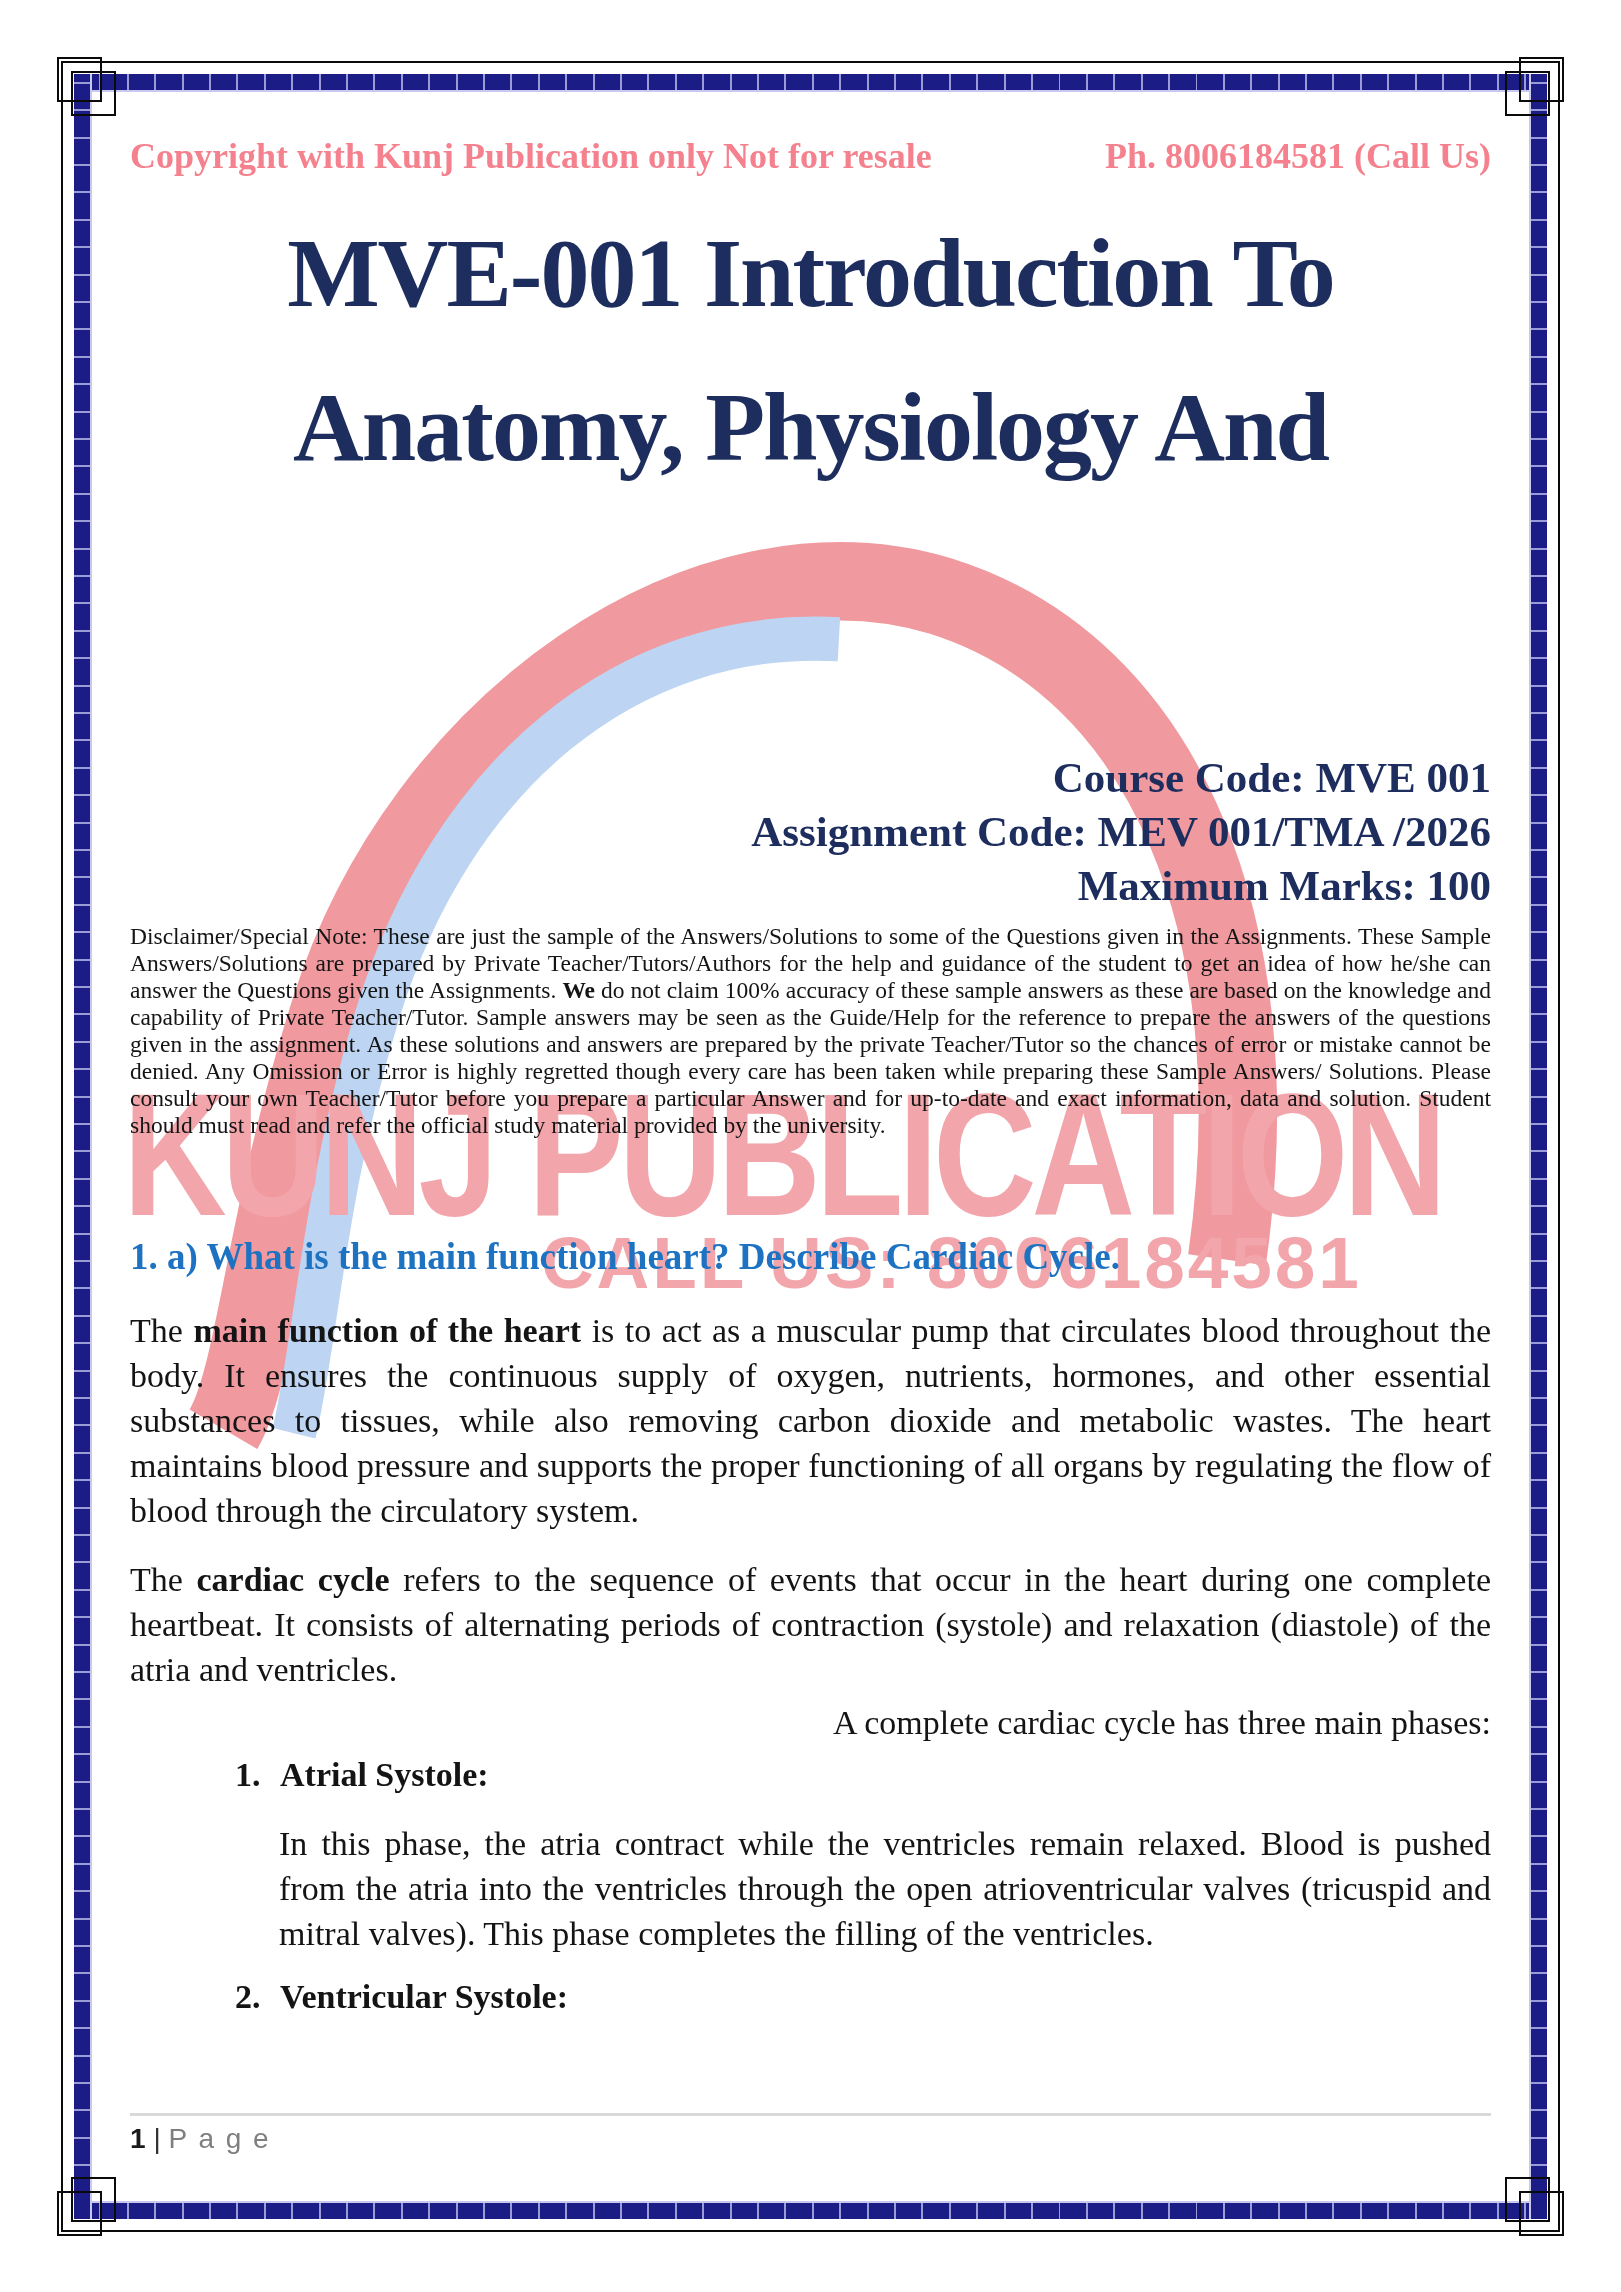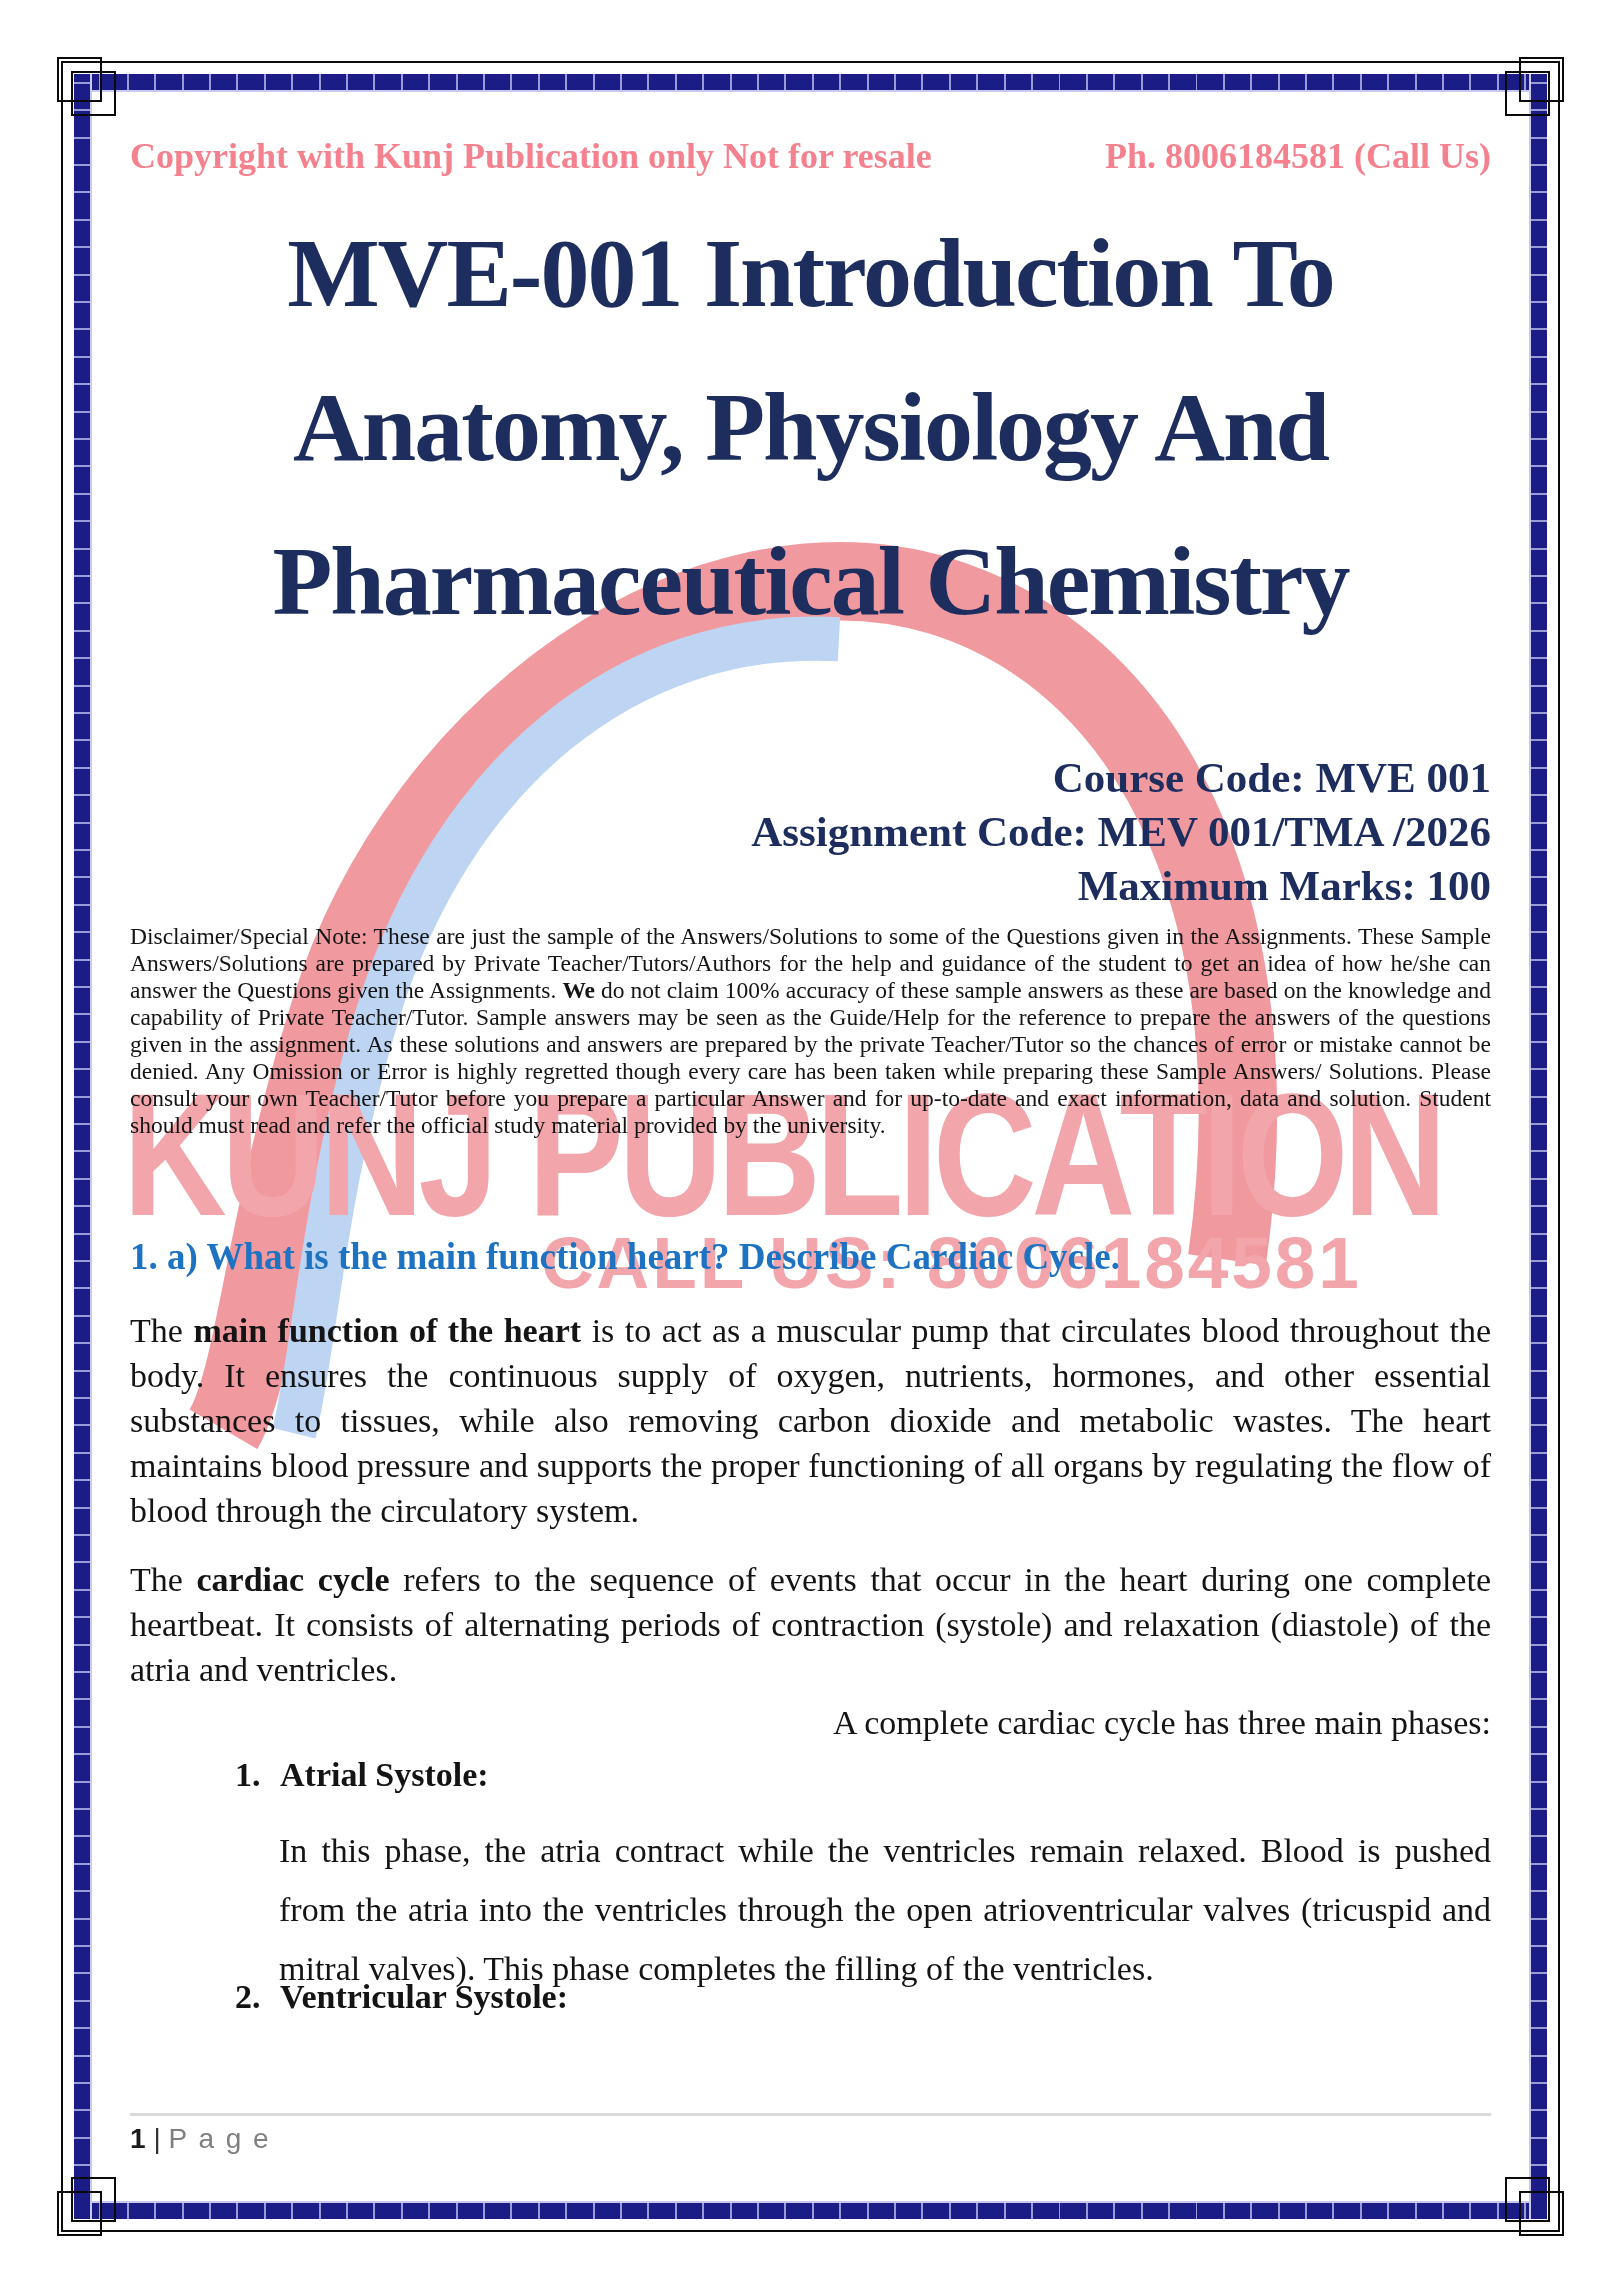--- a/index.html
+++ b/index.html
@@ -45,21 +45,21 @@
   .disclaimer{top:923px;font-size:23.5px;line-height:27px;text-align:justify;}
   .instruction{top:1172px;font-size:37px;font-weight:bold;color:var(--green);}
   .question{top:1235px;font-size:37px;font-weight:bold;color:var(--blue);}
   .para{font-size:34px;line-height:45px;text-align:justify;margin-top:12px;}
   .p1{top:1296px;} .p2{top:1545px;}
   .p3{top:1688px;text-align:right;}
   .list-item{position:absolute;left:235px;font-size:34px;font-weight:bold;white-space:nowrap;}
   .li1{top:1756px;} .li2{top:1978px;}
   .list-item .num{display:inline-block;width:45px;}
   .li-text{position:absolute;left:279px;width:1212px;top:1821px;
-    font-size:34px;line-height:59px;text-align:justify;}
+    font-size:34px;line-height:45px;text-align:justify;}
   .footer-rule{position:absolute;left:130px;width:1361px;top:2113px;height:2.9px;background:var(--rule-gray);}
   .footer{position:absolute;left:130px;top:2123px;font-family:"Liberation Sans","DejaVu Sans",sans-serif;
     font-size:28px;color:var(--footer-gray);}
   .footer .pg-num{font-weight:bold;color:#1a1a1a;}
   .footer .sep{color:#333;padding:0 7.8px;}
   .footer .pg-label{letter-spacing:2px;}
   b.inline{font-weight:bold;}
 </style>
 </head>
 <body>
@@ -94,21 +94,20 @@
   <div class="content">
 
     <div class="block copyright">
       <span>Copyright with Kunj Publication only Not for resale</span>
       <span>Ph. 8006184581 (Call Us)</span>
     </div>
 
     <div class="block doc-title">
       <div>MVE-001 Introduction To</div>
       <div>Anatomy, Physiology And</div>
-      <div>Pharmaceutical Chemistry</div>
     </div>
 
     <div class="block meta">
       <div>Course Code: MVE 001</div>
       <div>Assignment Code: MEV 001/TMA /2026</div>
       <div>Maximum Marks: 100</div>
     </div>
 
     <div class="block disclaimer"><span>Disclaimer/Special Note: These are just the sample of the Answers/Solutions to some of the Questions given in the Assignments. These Sample Answers/Solutions are prepared by Private Teacher/Tutors/Authors for the help and guidance of the student to get an idea of how he/she can answer the Questions given the Assignments. </span><b class="inline">We</b><span> do not claim 100% accuracy of these sample answers as these are based on the knowledge and capability of Private Teacher/Tutor. Sample answers may be seen as the Guide/Help for the reference to prepare the answers of the questions given in the assignment. As these solutions and answers are prepared by the private Teacher/Tutor so the chances of error or mistake cannot be denied. Any Omission or Error is highly regretted though every care has been taken while preparing these Sample Answers/ Solutions. Please consult your own Teacher/Tutor before you prepare a particular Answer and for up-to-date and exact information, data and solution. Student should must read and refer the official study material provided by the university.</span></div>
 

